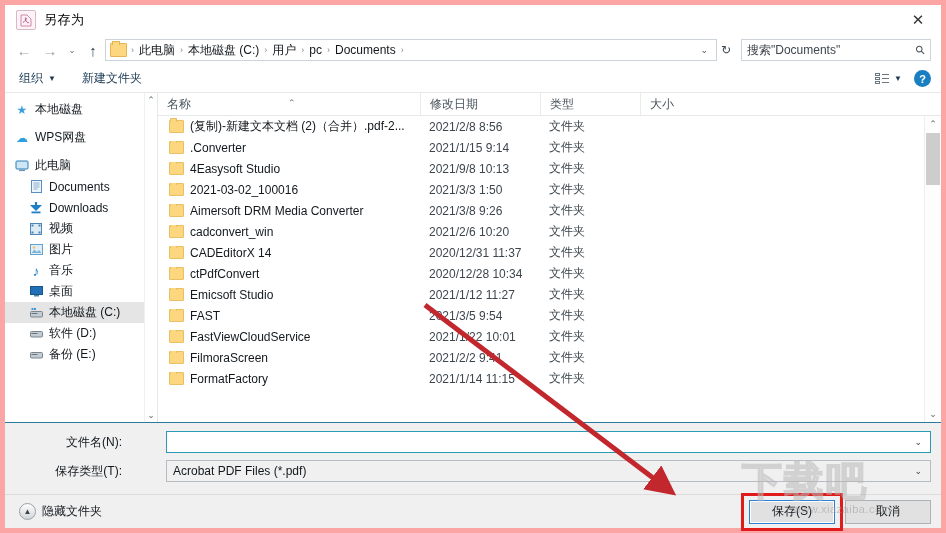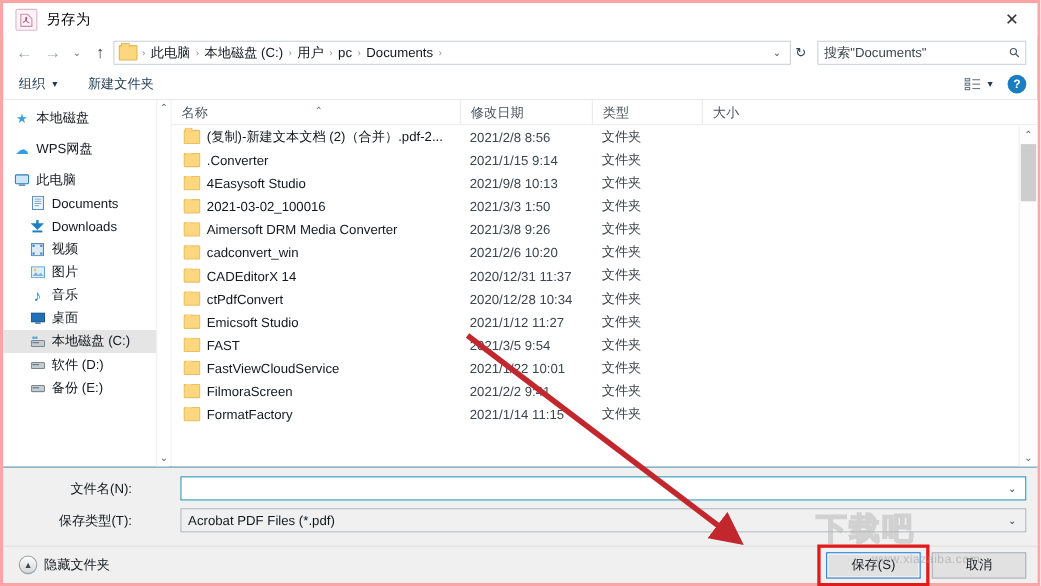--- a/index.html
+++ b/index.html
@@ -5,21 +5,21 @@
   html,body{margin:0;padding:0;}
   body{
     width:946px;height:533px;
     font-family:"Liberation Sans","DejaVu Sans",sans-serif;
     font-size:12px;color:#000;background:#ffffff;
     overflow:hidden;position:relative;
     -webkit-font-smoothing:antialiased;
   }
   .dialog{
     position:absolute;left:0;top:0;width:946px;height:533px;
-    background:#ffffff;border:3px solid #fca5a5;box-sizing:border-box;
+    background:#ffffff;border:5px solid #fca5a5;box-sizing:border-box;
     display:flex;flex-direction:column;
   }
   
   .titlebar{
     height:30px;flex:0 0 30px;display:flex;align-items:center;
     background:#ffffff;position:relative;
   }
   .title-icon{
     width:18px;height:18px;margin-left:11px;margin-right:8px;
     border:1px solid #d9b8c8;border-radius:2px;background:#fdf3f7;
@@ -177,21 +177,21 @@
     position:absolute;left:-8px;top:-7px;width:102px;height:38px;
     border:3px solid #e01b1b;box-sizing:border-box;pointer-events:none;
   }
   
   .arrow-svg{position:absolute;left:0;top:0;width:946px;height:533px;pointer-events:none;}
   .watermark{
     position:absolute;right:4px;bottom:2px;width:200px;height:72px;pointer-events:none;
     opacity:.55;
   }
   .wm-text{
-    font-size:28px;font-weight:bold;color:transparent;
+    font-size:40px;font-weight:bold;color:transparent;
     -webkit-text-stroke:1.5px #b9b9b9;letter-spacing:2px;line-height:44px;
     font-family:"Liberation Sans","DejaVu Sans",sans-serif;
   }
   .wm-url{font-size:11px;color:#9c9c9c;letter-spacing:.5px;text-align:center;}
 </style>
 </head>
 <body>
 
 <div class="dialog">
 

